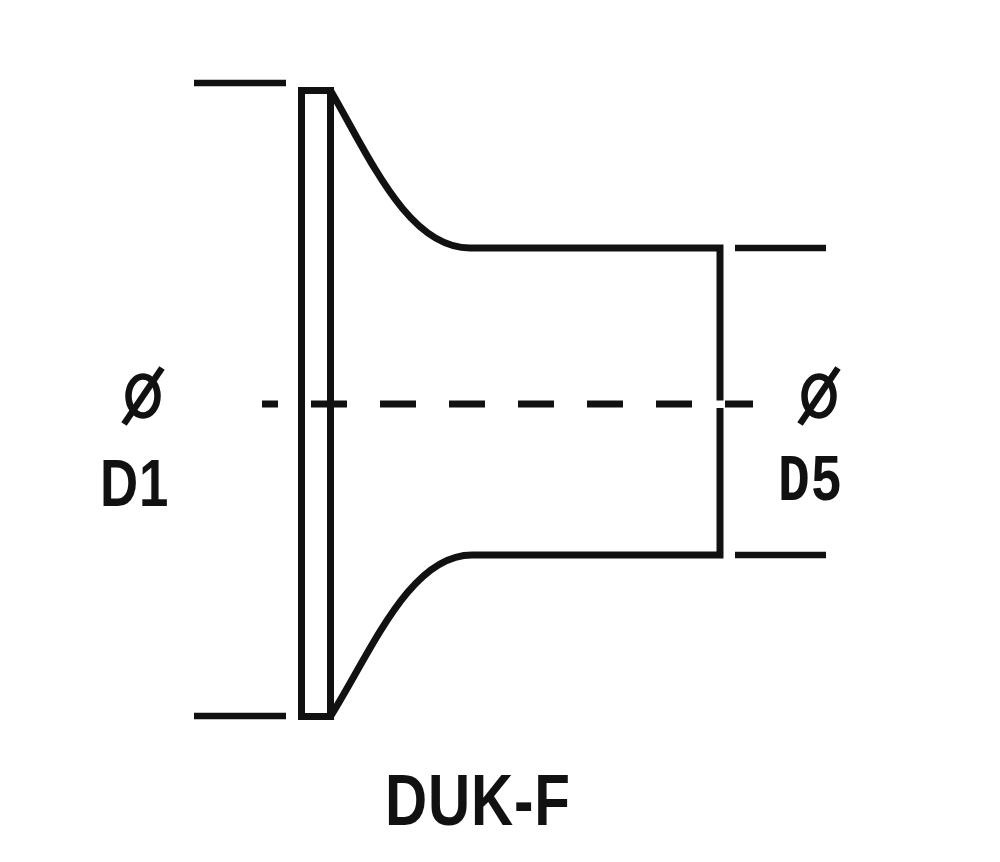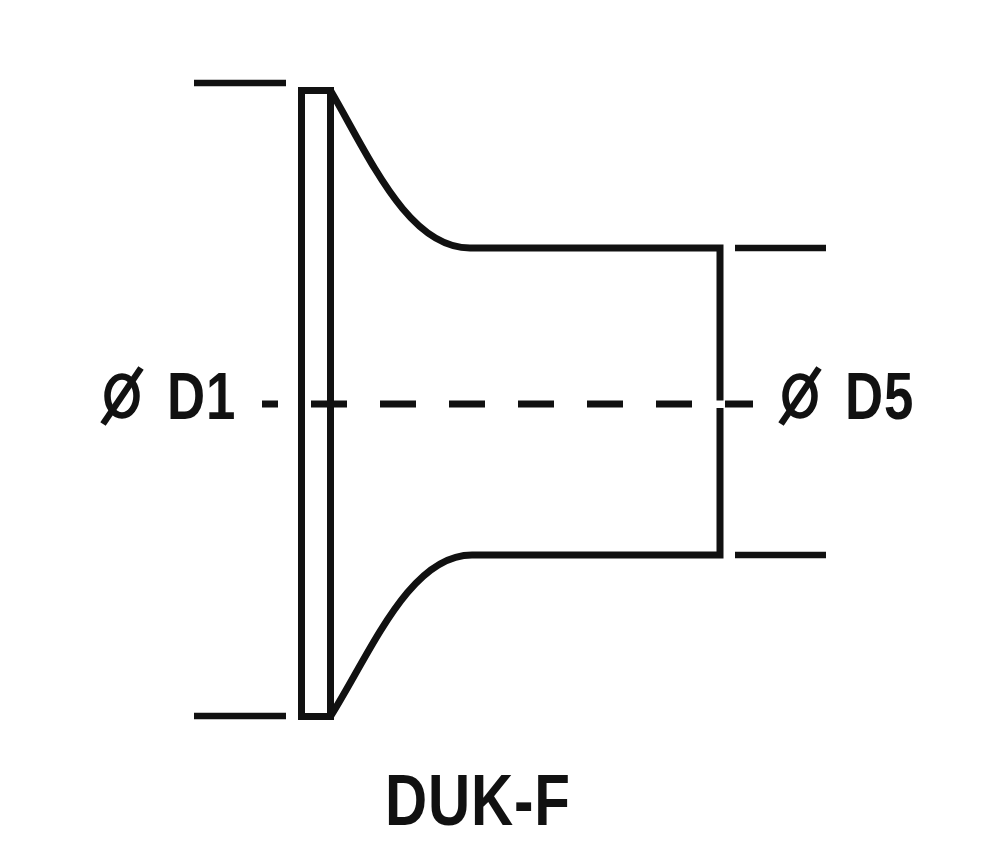--- a/index.html
+++ b/index.html
@@ -42,20 +42,21 @@
     stroke-dasharray:36 33;
     stroke-dashoffset:20;
   }
   .dim-label{
     position:absolute;
     top:364px;
     height:64px;
     display:flex;
     align-items:center;
     gap:23px;
+    flex-direction:column;
   }
   .dim-label .dia-sym{
     width:44px;
     height:64px;
     display:block;
     flex:0 0 auto;
   }
   .dia-sym ellipse,
   .dia-sym line{
     stroke:var(--ink);
@@ -109,21 +110,21 @@
   </svg>
 
   <div class="dim-label" style="left:100px;">
     <svg class="dia-sym" viewBox="0 0 44 64" aria-hidden="true">
       <ellipse cx="22" cy="32" rx="14.5" ry="19.5"></ellipse>
       <line x1="3" y1="60" x2="41" y2="4"></line>
     </svg>
     <span class="dim-text">D1</span>
   </div>
 
-  <div class="dim-label" style="left:778px;">
+  <div class="dim-label" style="left:778px;font-family:Liberation Mono, monospace;">
     <svg class="dia-sym" viewBox="0 0 44 64" aria-hidden="true">
       <ellipse cx="22" cy="32" rx="14.5" ry="19.5"></ellipse>
       <line x1="3" y1="60" x2="41" y2="4"></line>
     </svg>
     <span class="dim-text">D5</span>
   </div>
 
   <div class="caption">DUK-F</div>
 
 </div>

